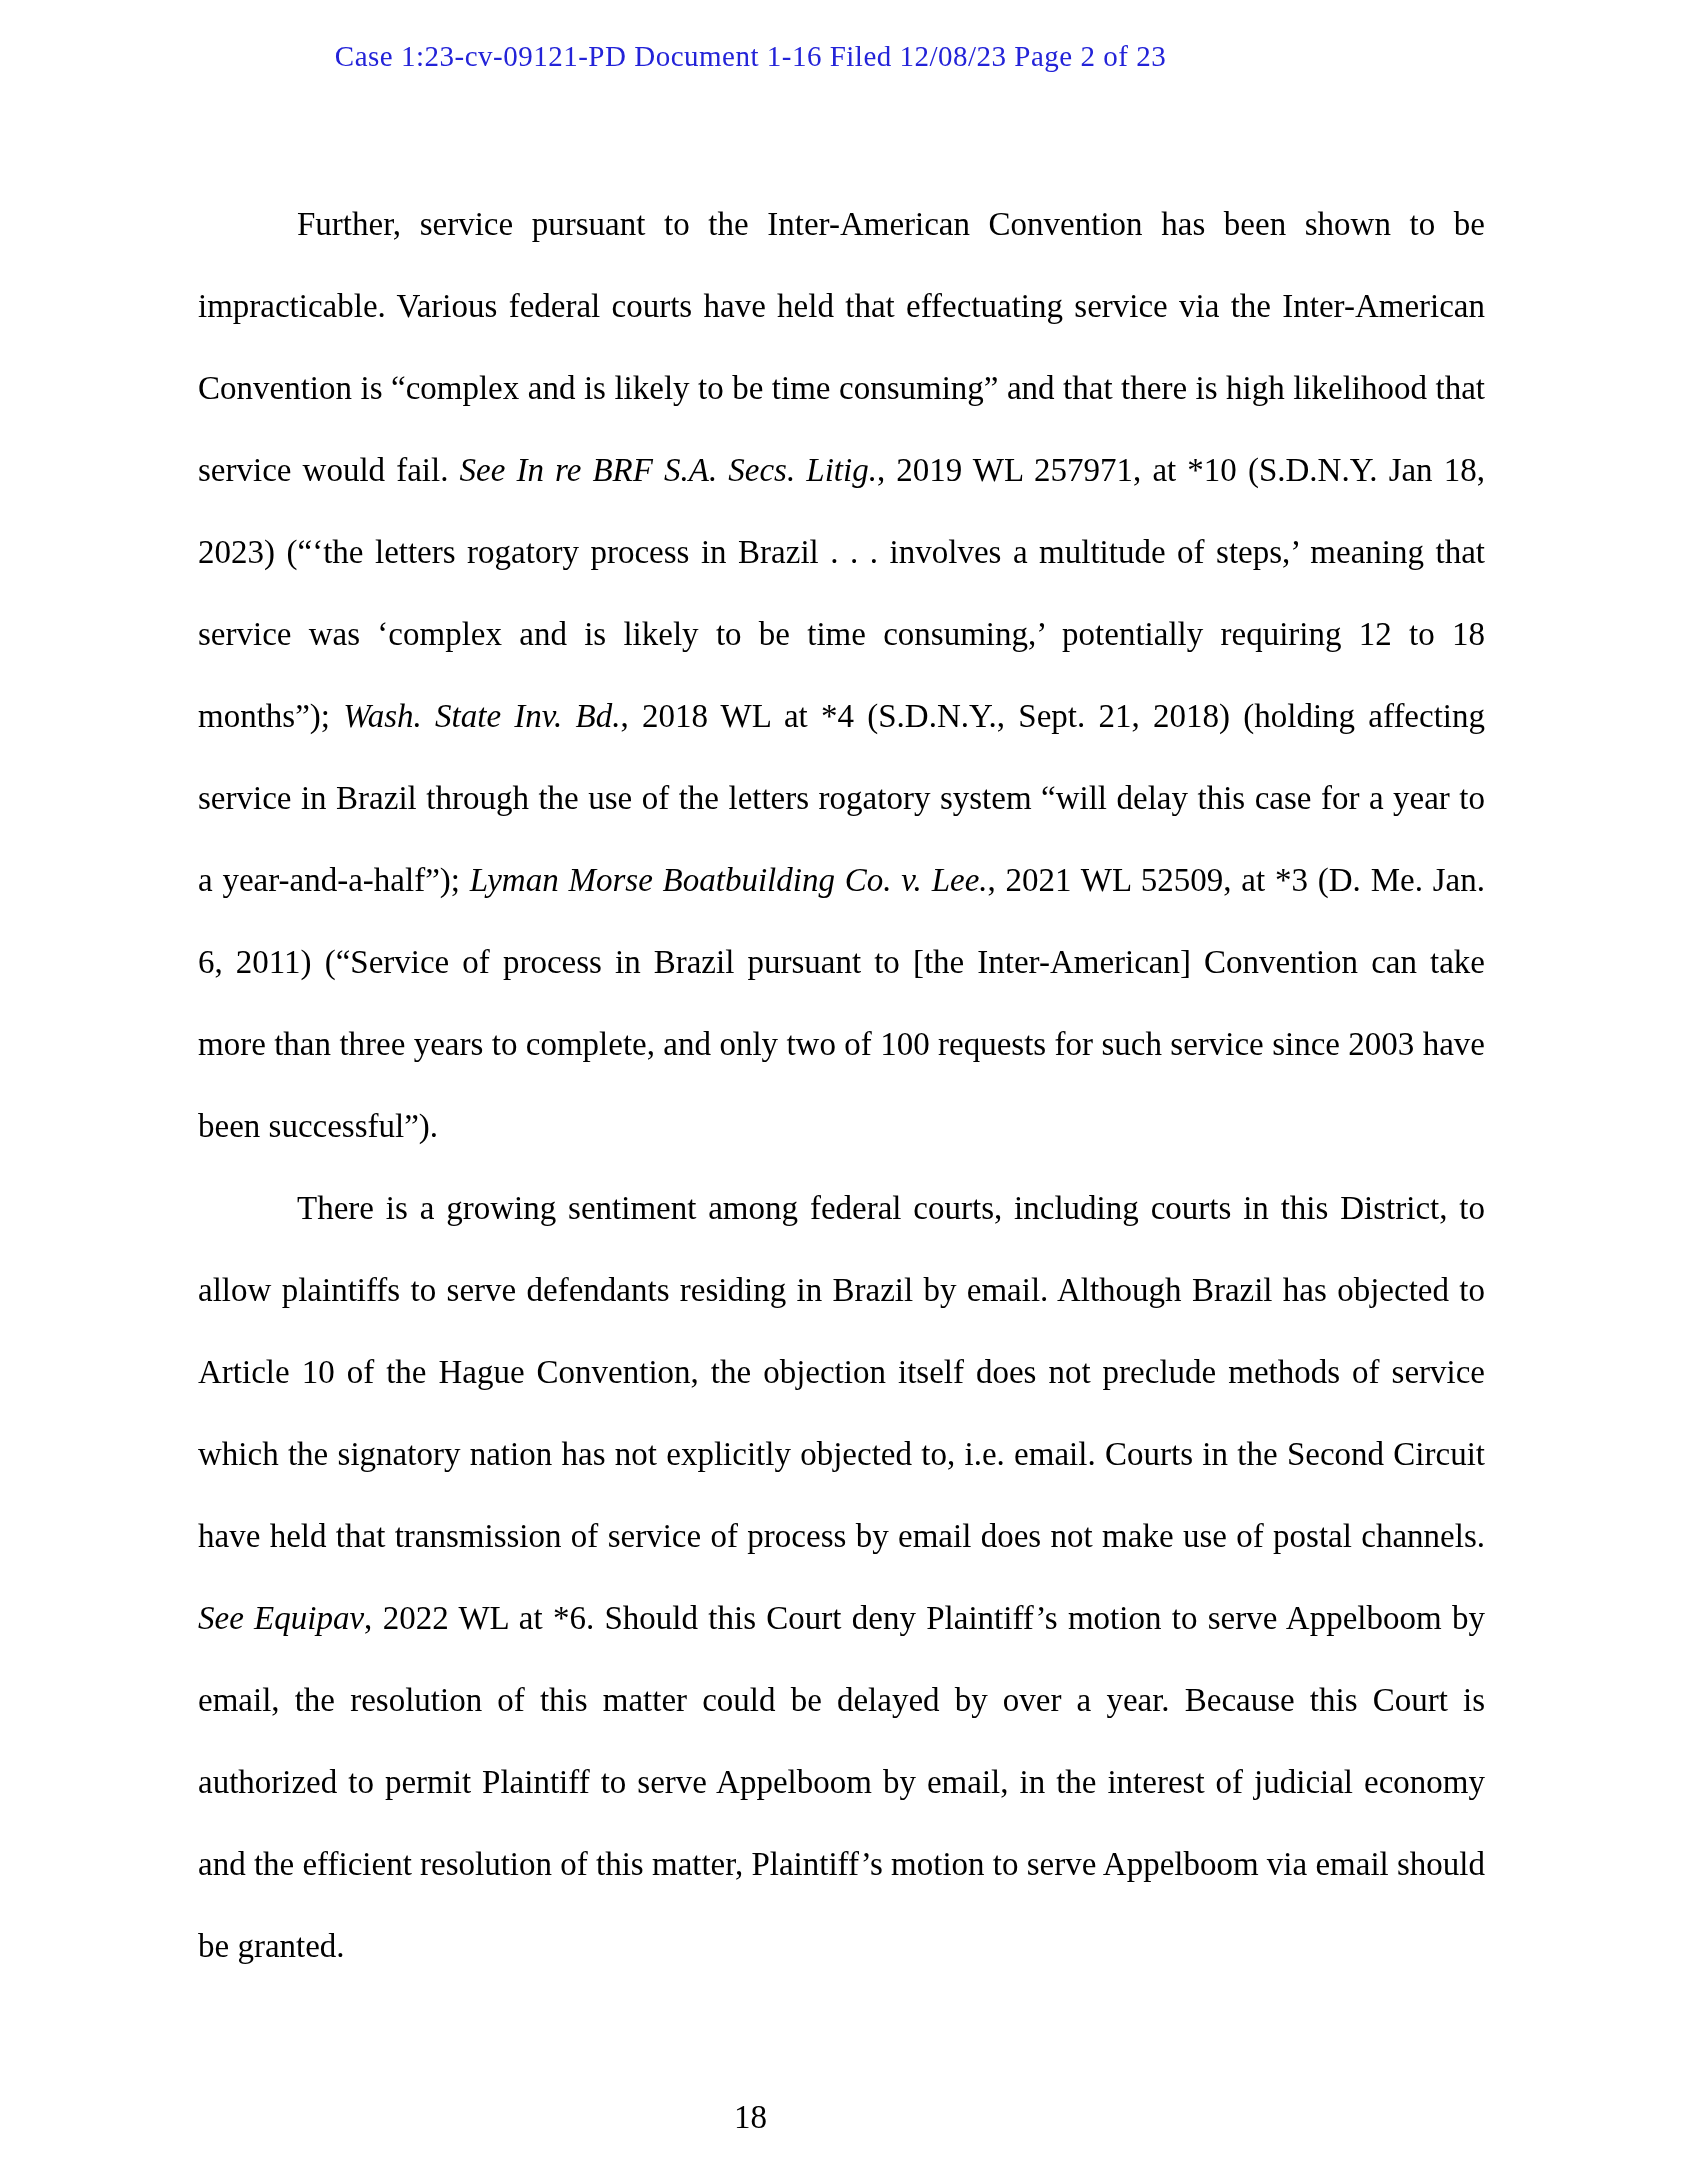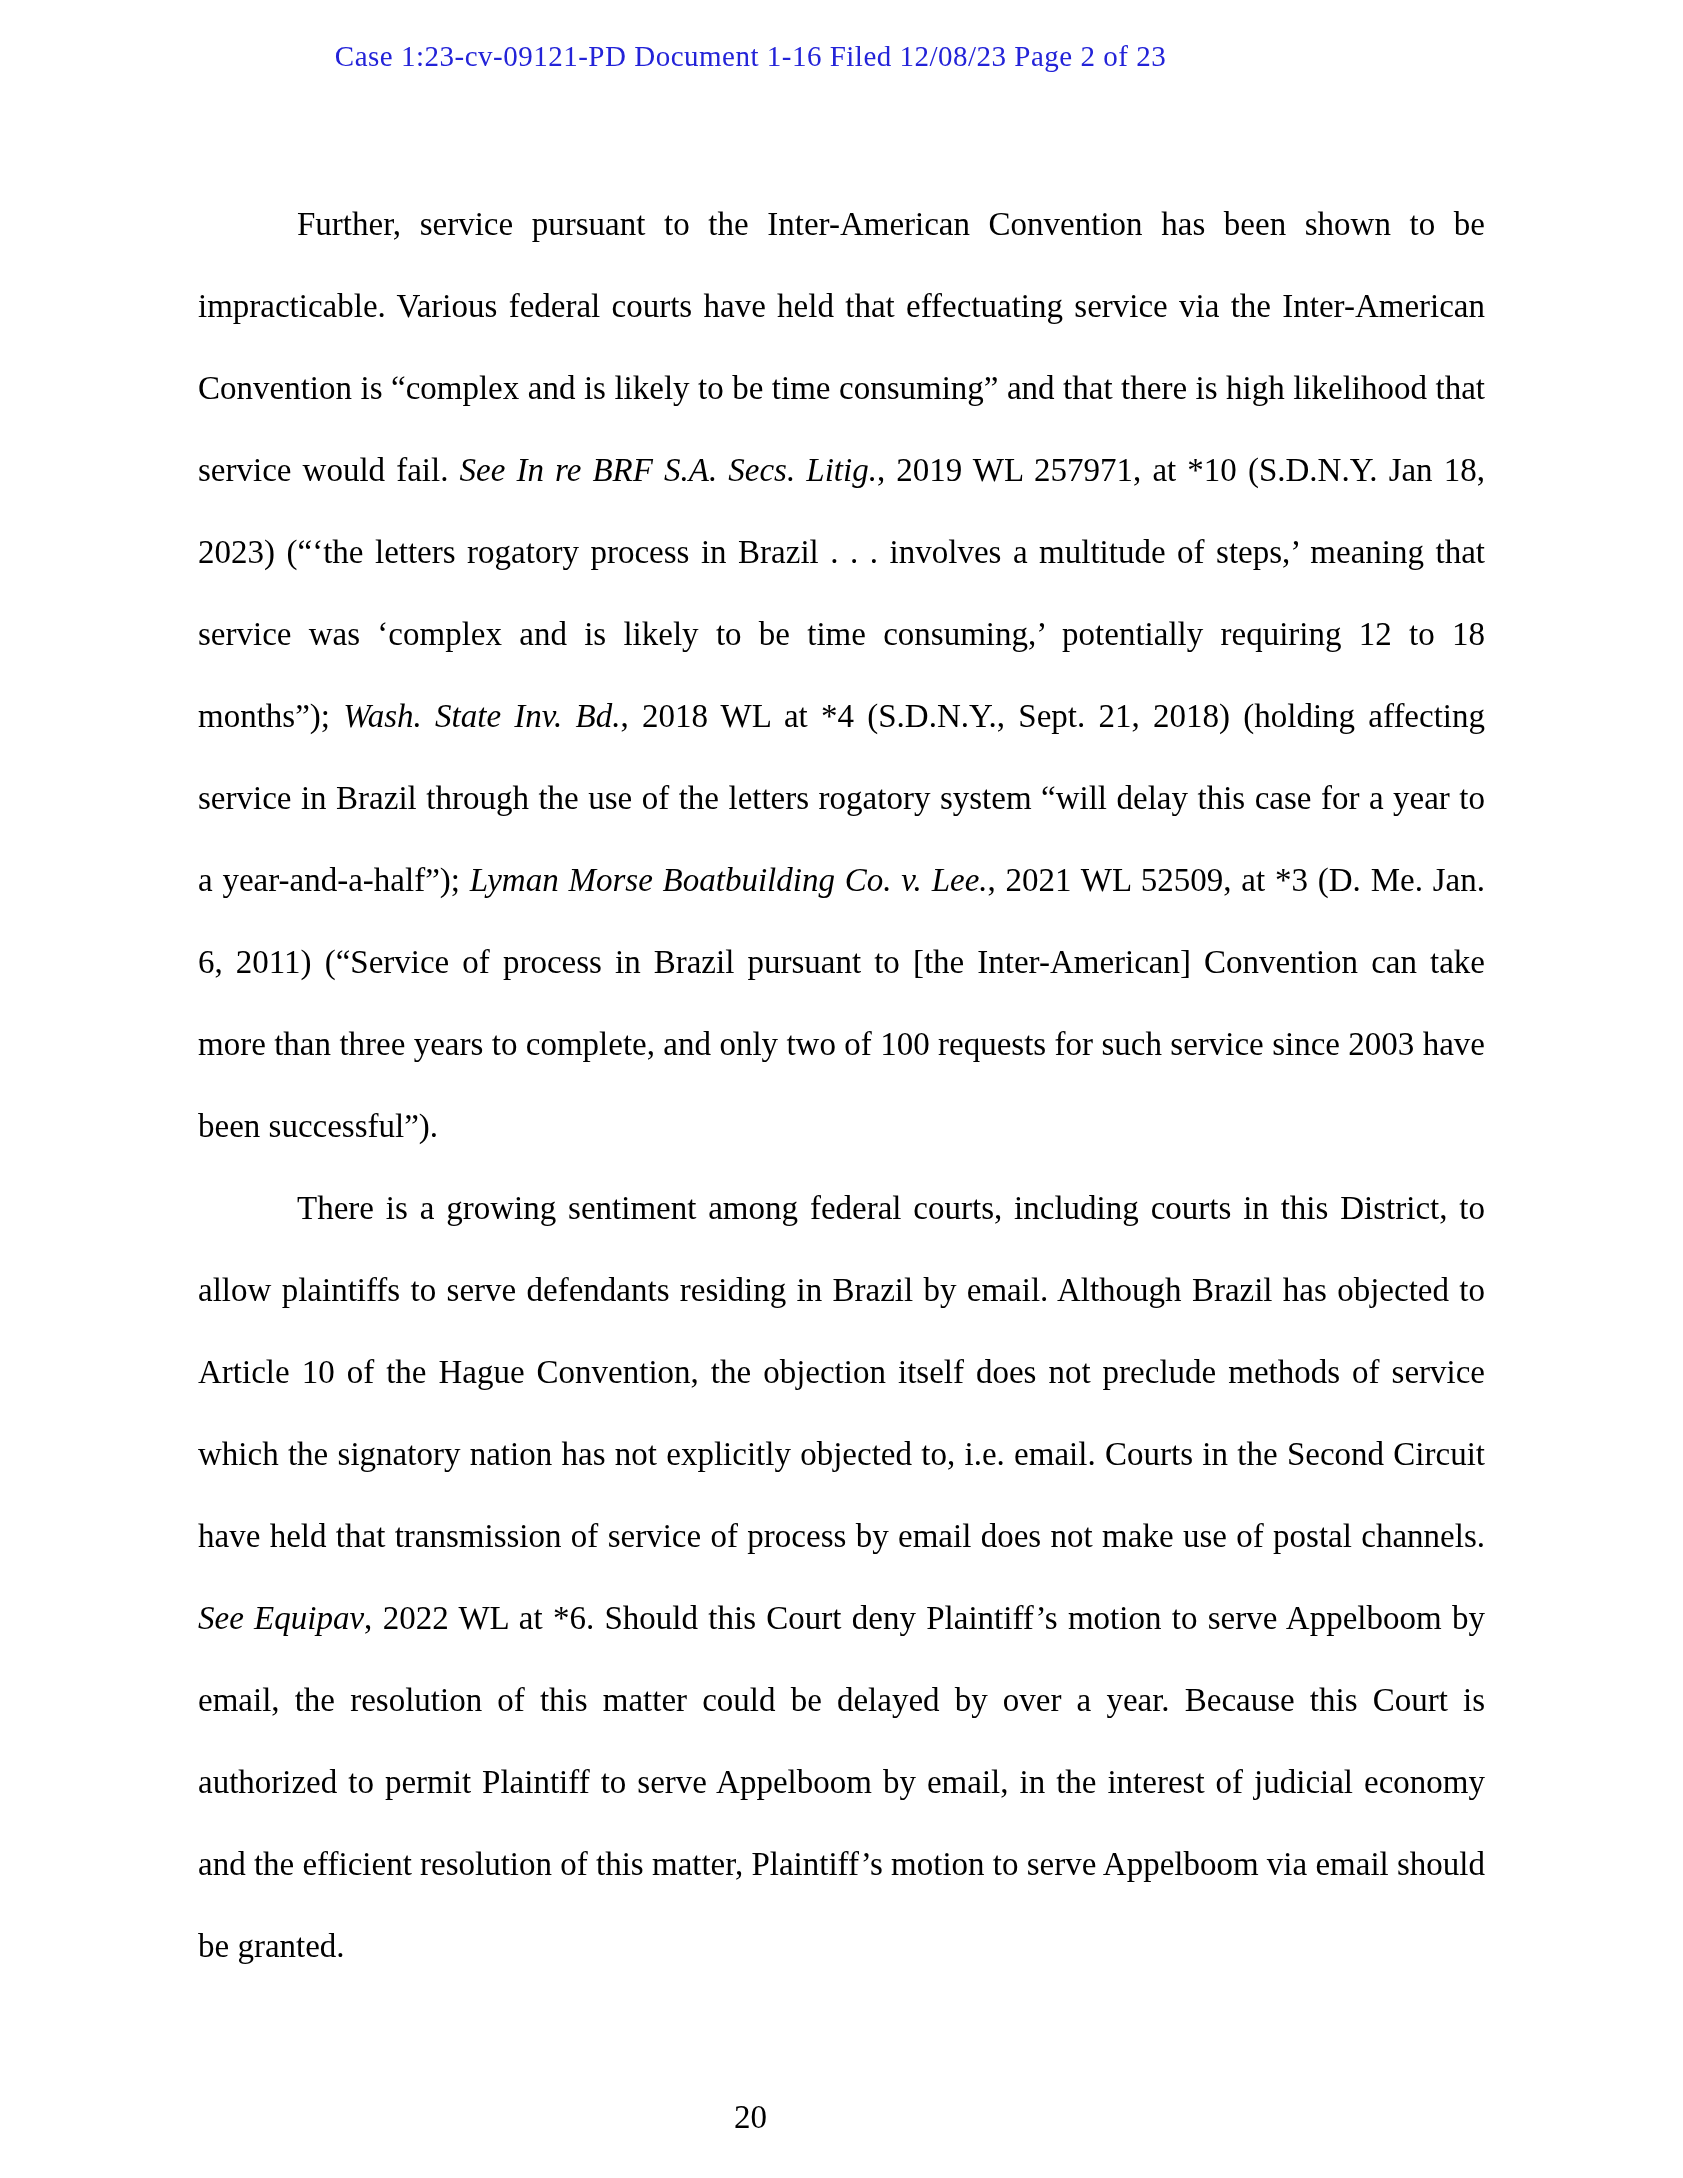--- a/index.html
+++ b/index.html
@@ -73,17 +73,17 @@
   <div class="stamp-header">
     <span class="stamp-line first" style="color: rgb(35, 35, 216);">Case 1:23-cv-09121-PD Document 1-16 Filed 12/08/23 Page 2 of 23</span>
   </div>
 
   <div class="doc-body" id="doc-body">
       <p><span class="">Further, service pursuant to the Inter-American Convention has been shown to be impracticable. Various federal courts have held that effectuating service via the Inter-American Convention is “complex and is likely to be time consuming” and that there is high likelihood that service would fail.  </span><span class="italic">See In re BRF S.A. Secs. Litig.</span><span class="">, 2019 WL 257971, at *10 (S.D.N.Y. Jan 18, 2023) (“‘the letters rogatory process in Brazil . . . involves a multitude of steps,’ meaning that service was ‘complex and is likely to be time consuming,’ potentially requiring 12 to 18 months”); </span><span class="italic">Wash. State Inv. Bd.</span><span class="">, 2018 WL at *4 (S.D.N.Y., Sept. 21, 2018) (holding affecting service in Brazil through the use of the letters rogatory system “will delay this case for a year to a year-and-a-half”); </span><span class="italic">Lyman Morse Boatbuilding Co. v. Lee.</span><span class="">, 2021 WL 52509, at *3 (D. Me. Jan. 6, 2011) (“Service of process in Brazil pursuant to [the Inter-American] Convention can take more than three years to complete, and only two of 100 requests for such service since 2003 have been successful”).</span></p>
       <p><span class="">There is a growing sentiment among federal courts, including courts in this District, to allow plaintiffs to serve defendants residing in Brazil by email.  Although Brazil has objected to Article 10 of the Hague Convention, the objection itself does not preclude methods of service which the signatory nation has not explicitly objected to, i.e. email.  Courts in the Second Circuit have held that transmission of service of process by email does not make use of postal channels. </span><span class="italic">See Equipav</span><span class="">, 2022 WL at *6.  Should this Court deny Plaintiff’s motion to serve Appelboom by email, the resolution of this matter could be delayed by over a year.  Because this Court is authorized to permit Plaintiff to serve Appelboom by email, in the interest of judicial economy and the efficient resolution of this matter, Plaintiff’s motion to serve Appelboom via email should be granted.</span></p>
     </div>
 
   <div class="page-footer">
-    <span>20</span>
+    <span>18</span>
   </div>
 
 </div>
 
 
 </body></html>

